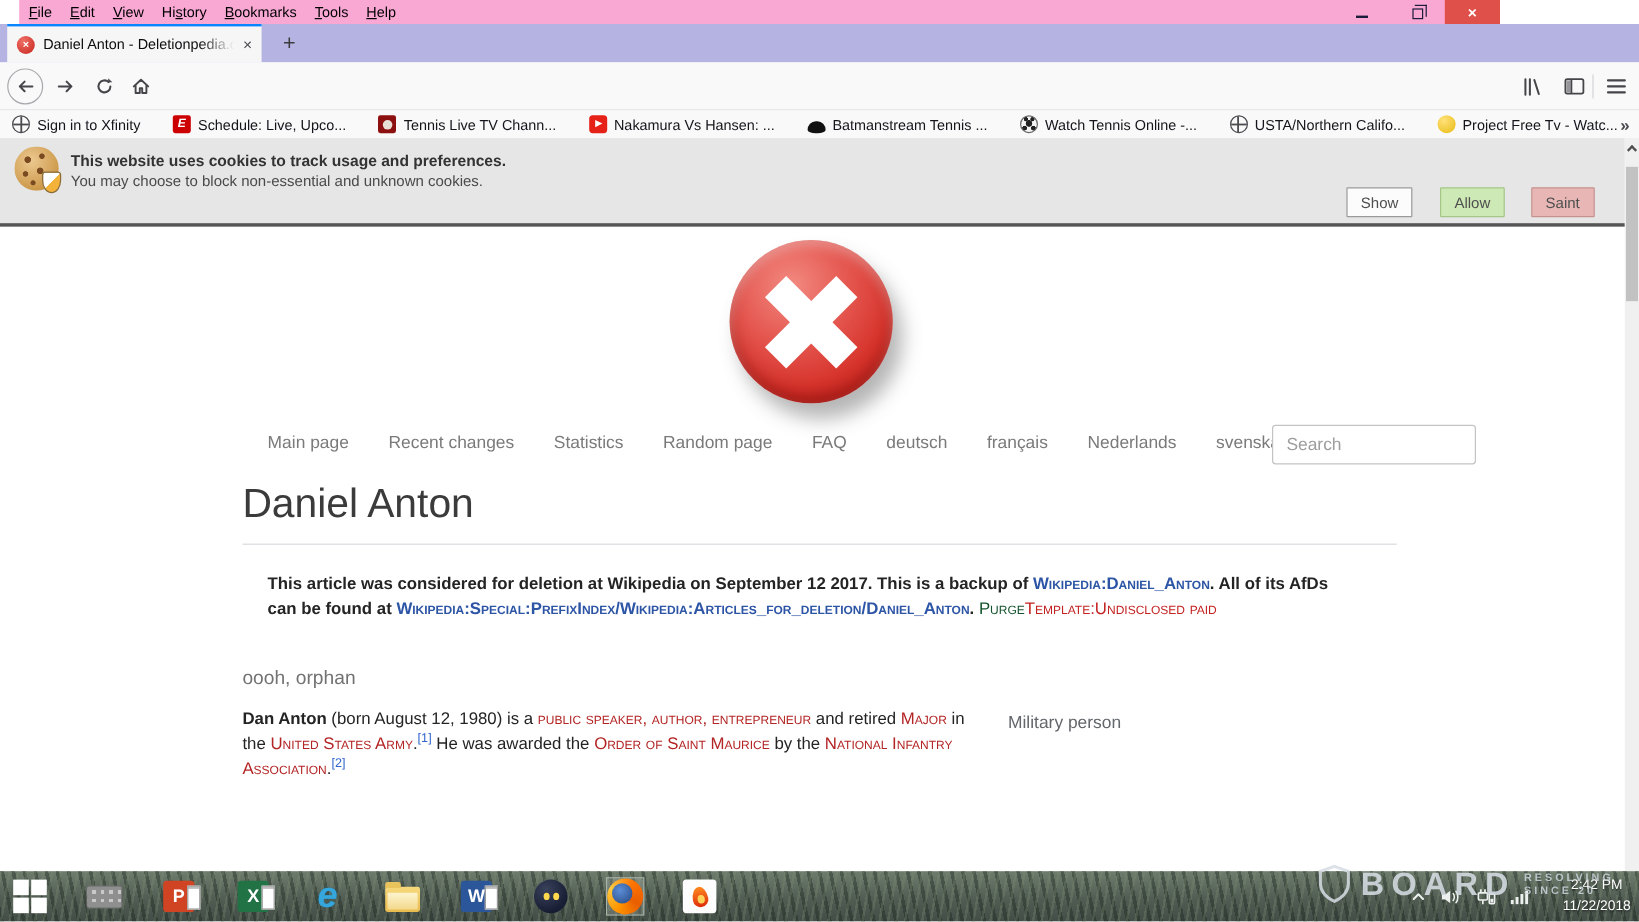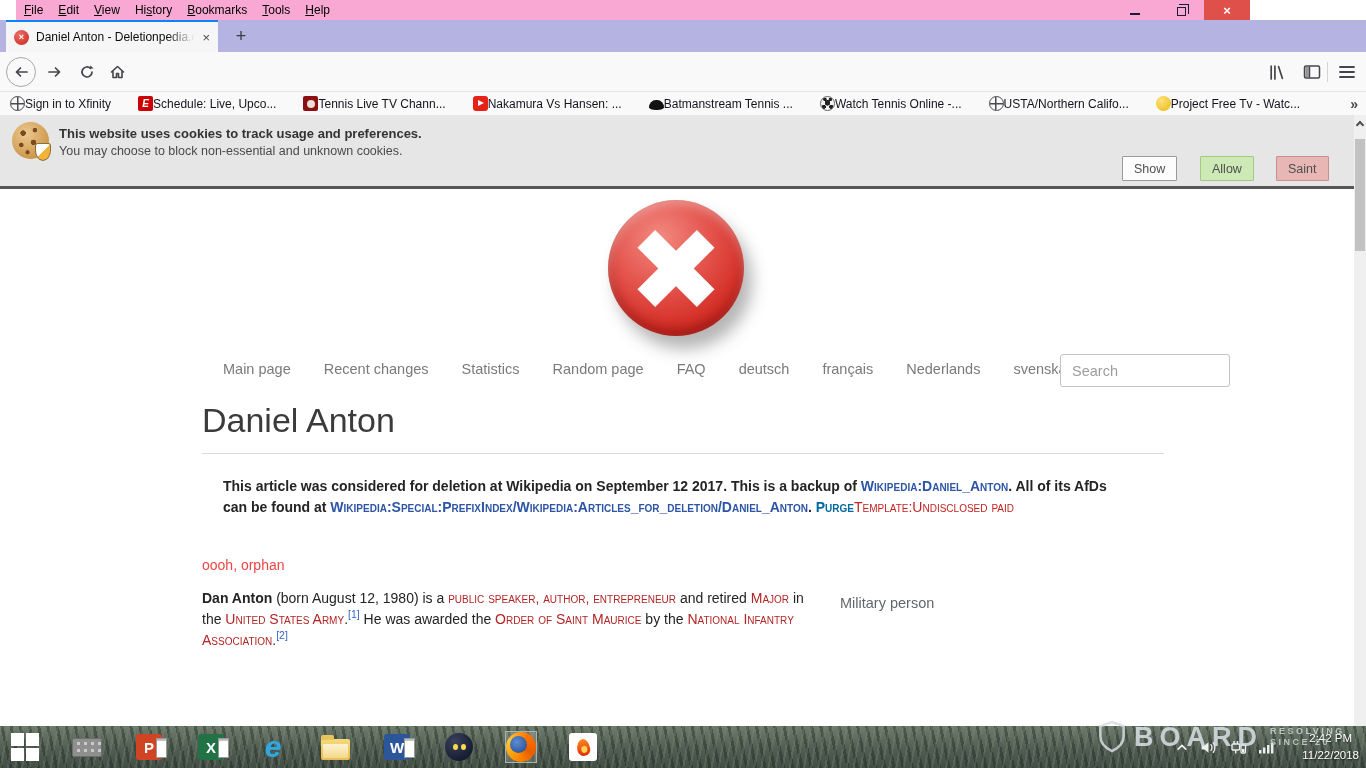--- a/index.html
+++ b/index.html
@@ -34,21 +34,21 @@
 .urlbar{position:absolute;left:311px;top:57px;width:832px;height:30px;background:#fff;border:1px solid #ccccd0;border-radius:2px;display:flex;align-items:center;padding:0 8px;gap:9px}
 .urltext{font-size:13.5px;flex:1;white-space:nowrap;overflow:hidden}
 .url-domain{color:#0c0c0d}.url-path{color:#77777c}
 .uicon{flex:none;display:flex;align-items:center;justify-content:center}
 .tool-right{position:absolute;top:5px;width:30px;height:30px;display:flex;align-items:center;justify-content:center}
 .btn-library{left:1261px}.btn-sidebar{left:1297px}.btn-menu{left:1332px}
 .tool-sep{position:absolute;left:1327px;top:10px;width:1px;height:20px;background:#d4d4d8}
 
 
 .bookmarksbar{position:absolute;left:0;top:92px;width:1366px;height:23px;background:#f9f9fa;display:flex;align-items:center;gap:27px;padding-left:10px;font-size:12px;color:#15141a}
-.bm{display:flex;align-items:center;white-space:nowrap}
+.bm{display:flex;align-items:flex-end;gap:6px;white-space:nowrap}
 .bm-ic{width:15px;height:15px;flex:none;position:relative}
 .ic-globe{border:1.5px solid #4a4a4f;border-radius:50%;background:
  linear-gradient(#4a4a4f,#4a4a4f) 50% 0/1.5px 100% no-repeat,
  linear-gradient(#4a4a4f,#4a4a4f) 0 50%/100% 1.5px no-repeat}
 .ic-espn{background:#cc0000;border-radius:2px;color:#fff;font-size:10px;font-weight:bold;font-style:italic;display:flex;align-items:center;justify-content:center}
 .ic-tennistv{background:#8c1010;border-radius:2px}
 .ic-tennistv:before{content:"";position:absolute;left:3.5px;top:3.5px;width:8px;height:8px;border-radius:50%;background:#e8e0d6}
 .ic-youtube{background:#e62117;border-radius:3px}
 .ic-youtube:before{content:"";position:absolute;left:5.5px;top:4px;border-left:6px solid #fff;border-top:3.5px solid transparent;border-bottom:3.5px solid transparent}
 .ic-bat{background:#111;border-radius:50% 50% 50% 50%/80% 80% 30% 30%;height:10px;margin-top:2px}
@@ -72,23 +72,23 @@
 .logo{position:absolute;left:608px;top:11px;width:136px;height:136px;border-radius:50%;background:radial-gradient(circle at 38% 28%,#f28a81 0%,#e4554e 38%,#d6332b 66%,#ab1710 100%);box-shadow:8px 13px 16px rgba(90,90,90,.45),inset 0 5px 10px rgba(255,255,255,.35),inset 0 -6px 12px rgba(110,0,0,.45)}
 .logo .xbar{position:absolute;left:26px;top:56px;width:84px;height:25px;background:#fff}
 .xbar.a{transform:rotate(45deg)}.xbar.b{transform:rotate(-45deg)}
 .sitenav{position:absolute;left:223px;top:172px;display:flex;gap:33px;font-size:14.5px;color:#7a7a7a;white-space:nowrap}
 .search{position:absolute;left:1060px;top:165px;width:170px;height:33px;border:1px solid #c3c3c6;border-radius:3px;padding:0 11px;font-size:14.5px;color:#333;background:#fff;outline:none;font-family:"Liberation Sans",sans-serif}
 .search::placeholder{color:#9d9d9d}
 .h1{position:absolute;left:202px;top:212px;width:962px;font-size:34px;font-weight:400;color:#3b3b3b;padding-bottom:13px;border-bottom:1px solid #d7dade}
 .notice{position:absolute;left:223px;top:287px;width:908px;font-size:14px;font-weight:bold;color:#242424;line-height:20.5px}
 .sc{font-variant:small-caps}
 .bluelink{color:#2d55a5}
-.purge{color:#0369a1;font-weight:bold}
+.purge{color:#14532d;font-weight:normal}
 .redcaps{color:#c32322;font-weight:normal}
-.orphan{position:absolute;left:202px;top:368px;font-size:14px;color:#ef4444}
+.orphan{position:absolute;left:202px;top:368px;font-size:16px;color:#737373}
 .para{position:absolute;left:202px;top:399px;width:614px;font-size:14px;color:#242424;line-height:21px}
 .rl{color:#b32424}
 .ref{color:#3366cc;font-size:10.5px;vertical-align:super;line-height:0}
 .toc{position:absolute;left:202px;top:472px;width:233px;border:1px solid #a9adb2;background:#f8f9fa;padding:9px 10px 24px;font-size:13.5px}
 .toc-head{text-align:center;color:#242424}
 .toc-head .tt{font-weight:bold}
 .toc-link{color:#4a77bb}
 .toc-item{margin-top:7px;color:#4a77bb}
 .toc-item.sub{padding-left:27px;margin-top:4px}
 .military{position:absolute;left:840px;top:406px;font-size:14.5px;color:#63676c}

